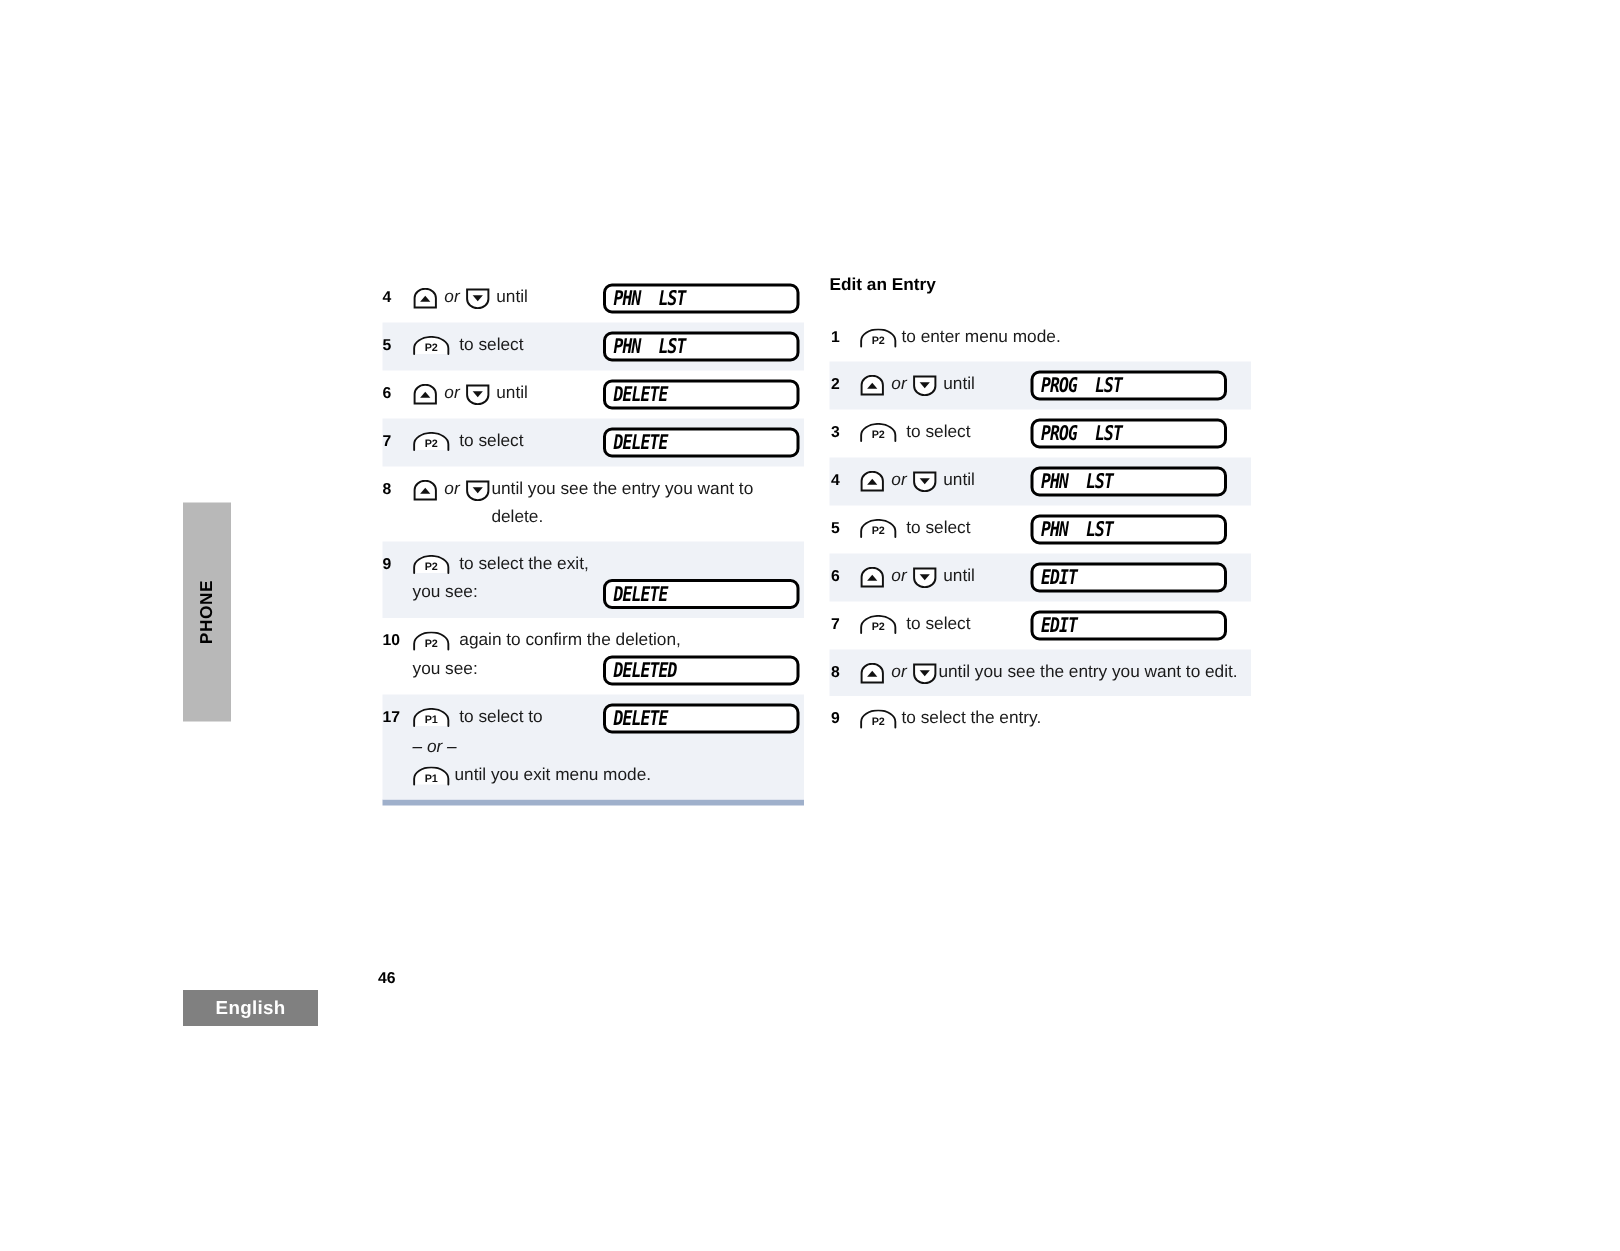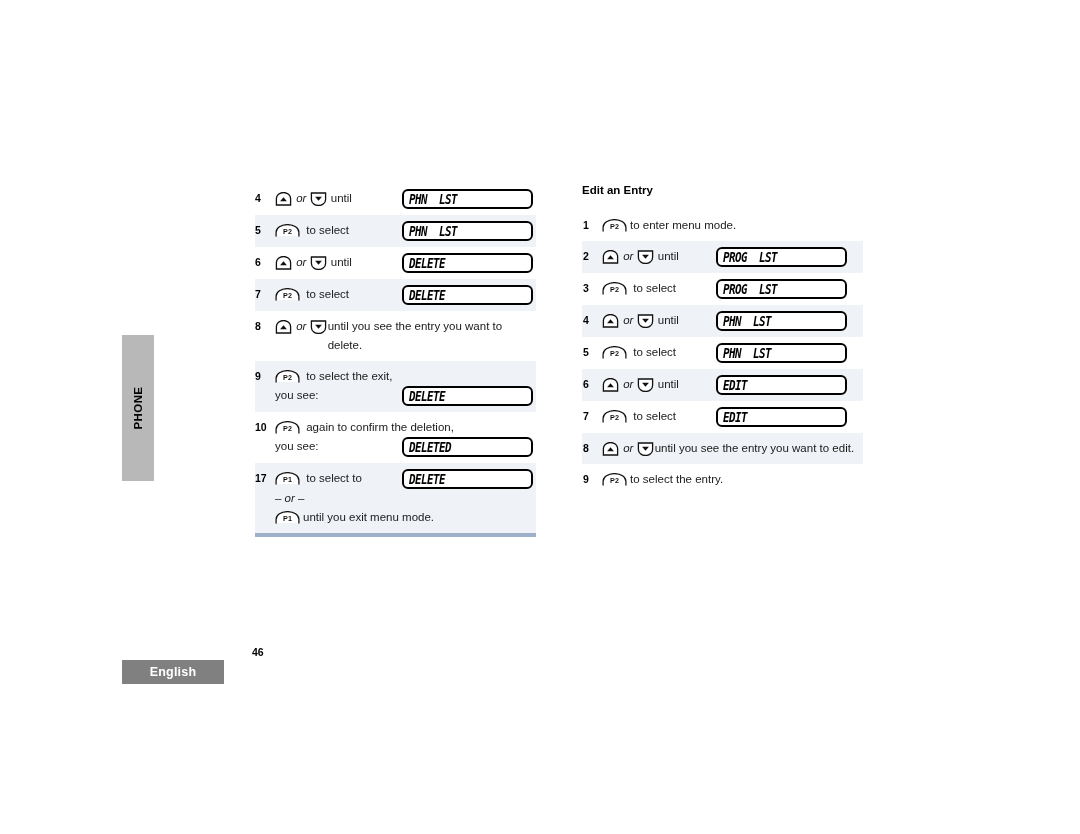--- a/index.html
+++ b/index.html
@@ -35,21 +35,21 @@
     font-weight: bold;
     letter-spacing: 0.4px;
     color: #000;
   }
 
   
   .lang-badge {
     position: absolute;
     left: 122px;
     top: 660px;
-    width: 102px;
+    width: 90px;
     height: 24px;
     background: #808080;
     color: #ffffff;
     font-size: 12.5px;
     font-weight: bold;
     display: flex;
     align-items: center;
     justify-content: center;
     letter-spacing: 0.2px;
   }
@@ -61,21 +61,21 @@
     font-weight: bold;
     color: #000;
   }
 
   
   .col {
     position: absolute;
     top: 183px;
   }
   .col-left  { left: 255px; width: 281px; }
-  .col-right { left: 582px; width: 281px; }
+  .col-right { left: 553px; width: 281px; }
 
   .section-heading {
     font-size: 11.5px;
     font-weight: bold;
     color: #000;
     margin: 0 0 13px 0;
     line-height: 14px;
   }
 
   .rows { position: relative; }

